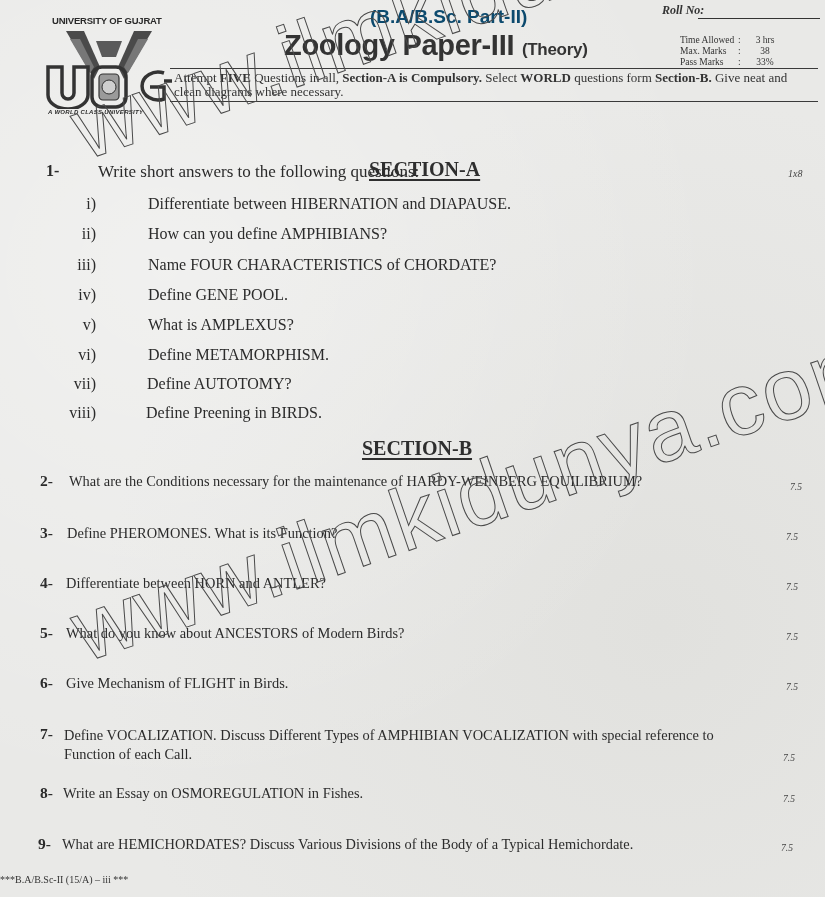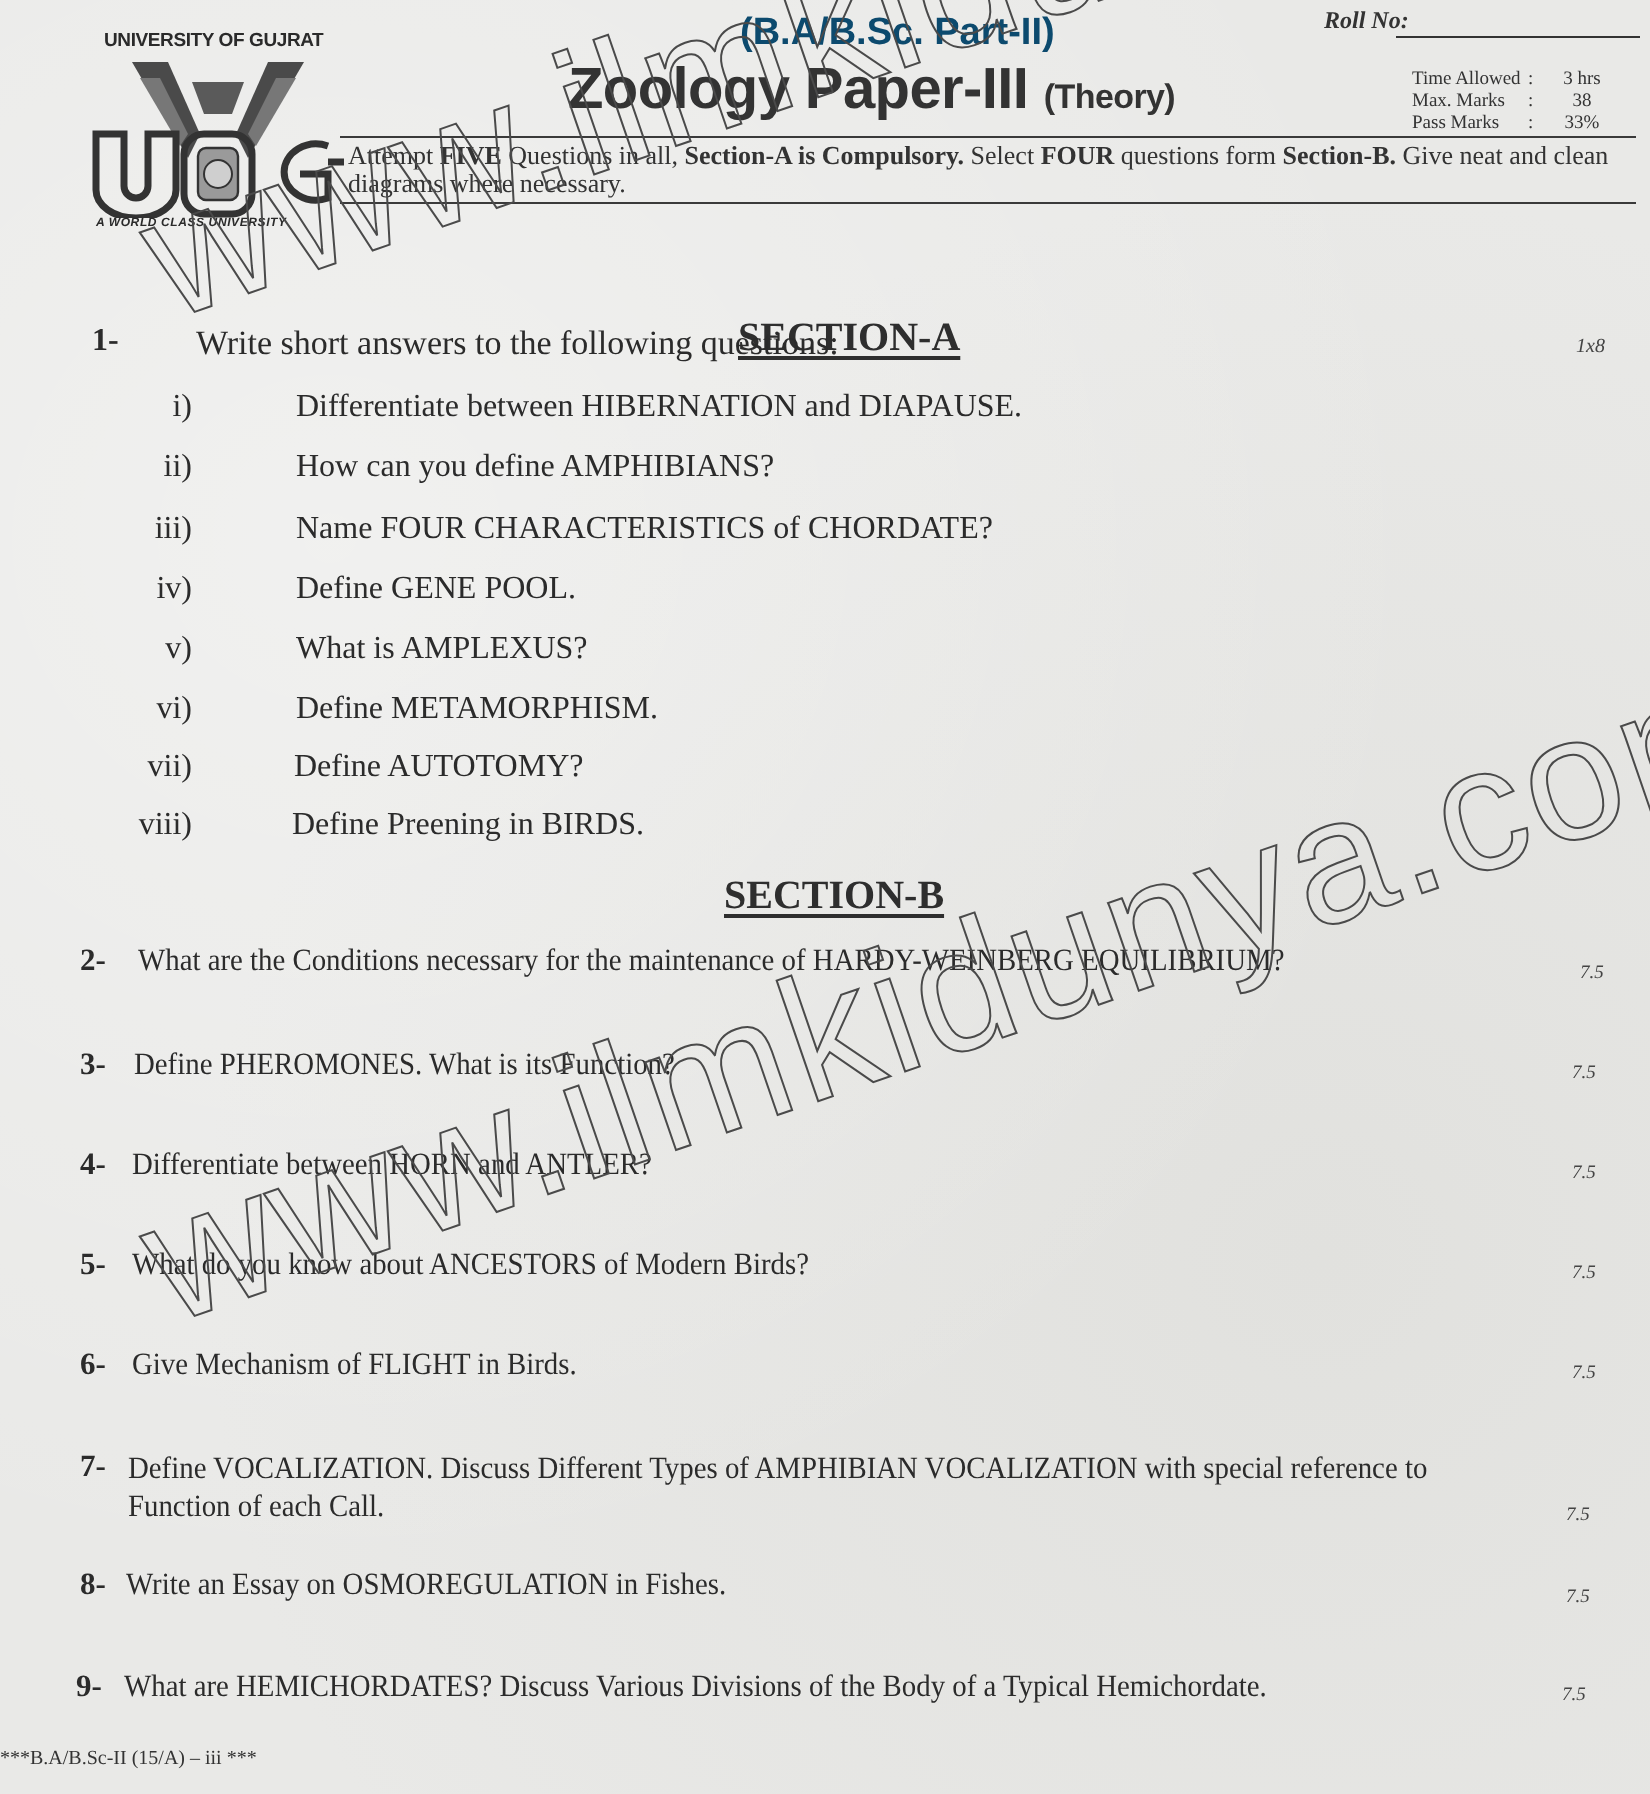--- a/index.html
+++ b/index.html
@@ -49,21 +49,21 @@
     .title .theory { font-size: 17px; }
 
     .roll-label {
       position: absolute; left: 662px; top: 3px;
       font-style: italic; font-weight: bold; font-size: 12px; color: #333;
     }
     .roll-line {
       position: absolute; left: 698px; top: 18px; width: 122px; height: 0;
       border-top: 1px solid #333;
     }
-    .meta-table { position: absolute; left: 706px; top: 35px; font-size: 9.5px; line-height: 11px; color: #333; }
+    .meta-table { position: absolute; left: 680px; top: 35px; font-size: 9.5px; line-height: 11px; color: #333; }
     .meta-row { display: flex; white-space: nowrap; }
     .meta-label { width: 58px; }
     .meta-sep { width: 10px; }
     .meta-val { width: 34px; text-align: center; }
 
     .rule-top { position: absolute; left: 170px; top: 68px; width: 648px; border-top: 1.5px solid #3a3a3a; }
     .rule-bottom { position: absolute; left: 170px; top: 101px; width: 648px; border-top: 1.5px solid #3a3a3a; }
     .instructions {
       position: absolute; left: 174px; top: 71px; width: 640px;
       font-size: 13px; line-height: 14px; color: #333;
@@ -161,21 +161,21 @@
       <span class="meta-val">38</span>
     </div>
     <div class="meta-row">
       <span class="meta-label">Pass Marks</span>
       <span class="meta-sep">:</span>
       <span class="meta-val">33%</span>
     </div>
   </div>
 
   <div class="rule-top"></div>
-  <div class="instructions"><span>Attempt </span><b>FIVE</b><span> Questions in all, </span><b>Section-A is Compulsory.</b><span> Select </span><b>FOUR</b><span> questions form </span><b>Section-B.</b><span> Give neat and clean diagrams where necessary.</span></div>
+  <div class="instructions"><span>Attempt </span><b>FIVE</b><span> Questions in all, </span><b>Section-A is Compulsory.</b><span> Select </span><b>WORLD</b><span> questions form </span><b>Section-B.</b><span> Give neat and clean diagrams where necessary.</span></div>
   <div class="rule-bottom"></div>
 
   <div class="section-heading" style="left:369px; top:130px;margin-top:28px;">SECTION-A</div>
 
   <div class="q1-number">1-</div>
   <div class="q1-text">Write short answers to the following questions:</div>
   <div class="q1-marks">1x8</div>
 
   <div class="sub-item" style="top:195px;">
     <span class="sub-num">i)</span>

